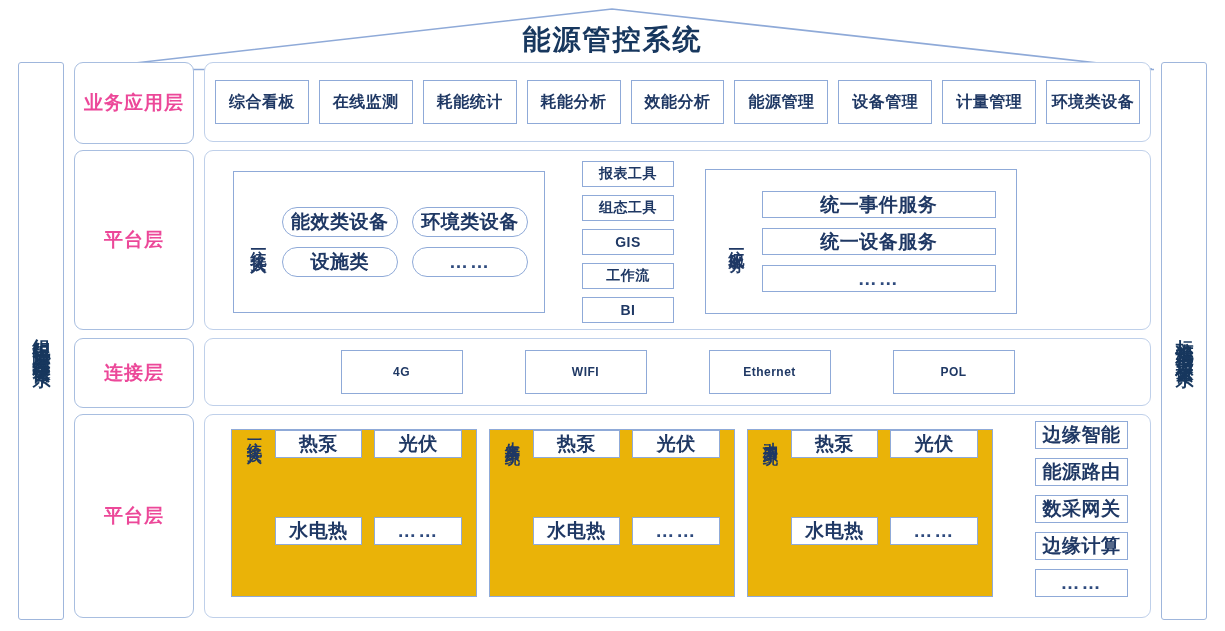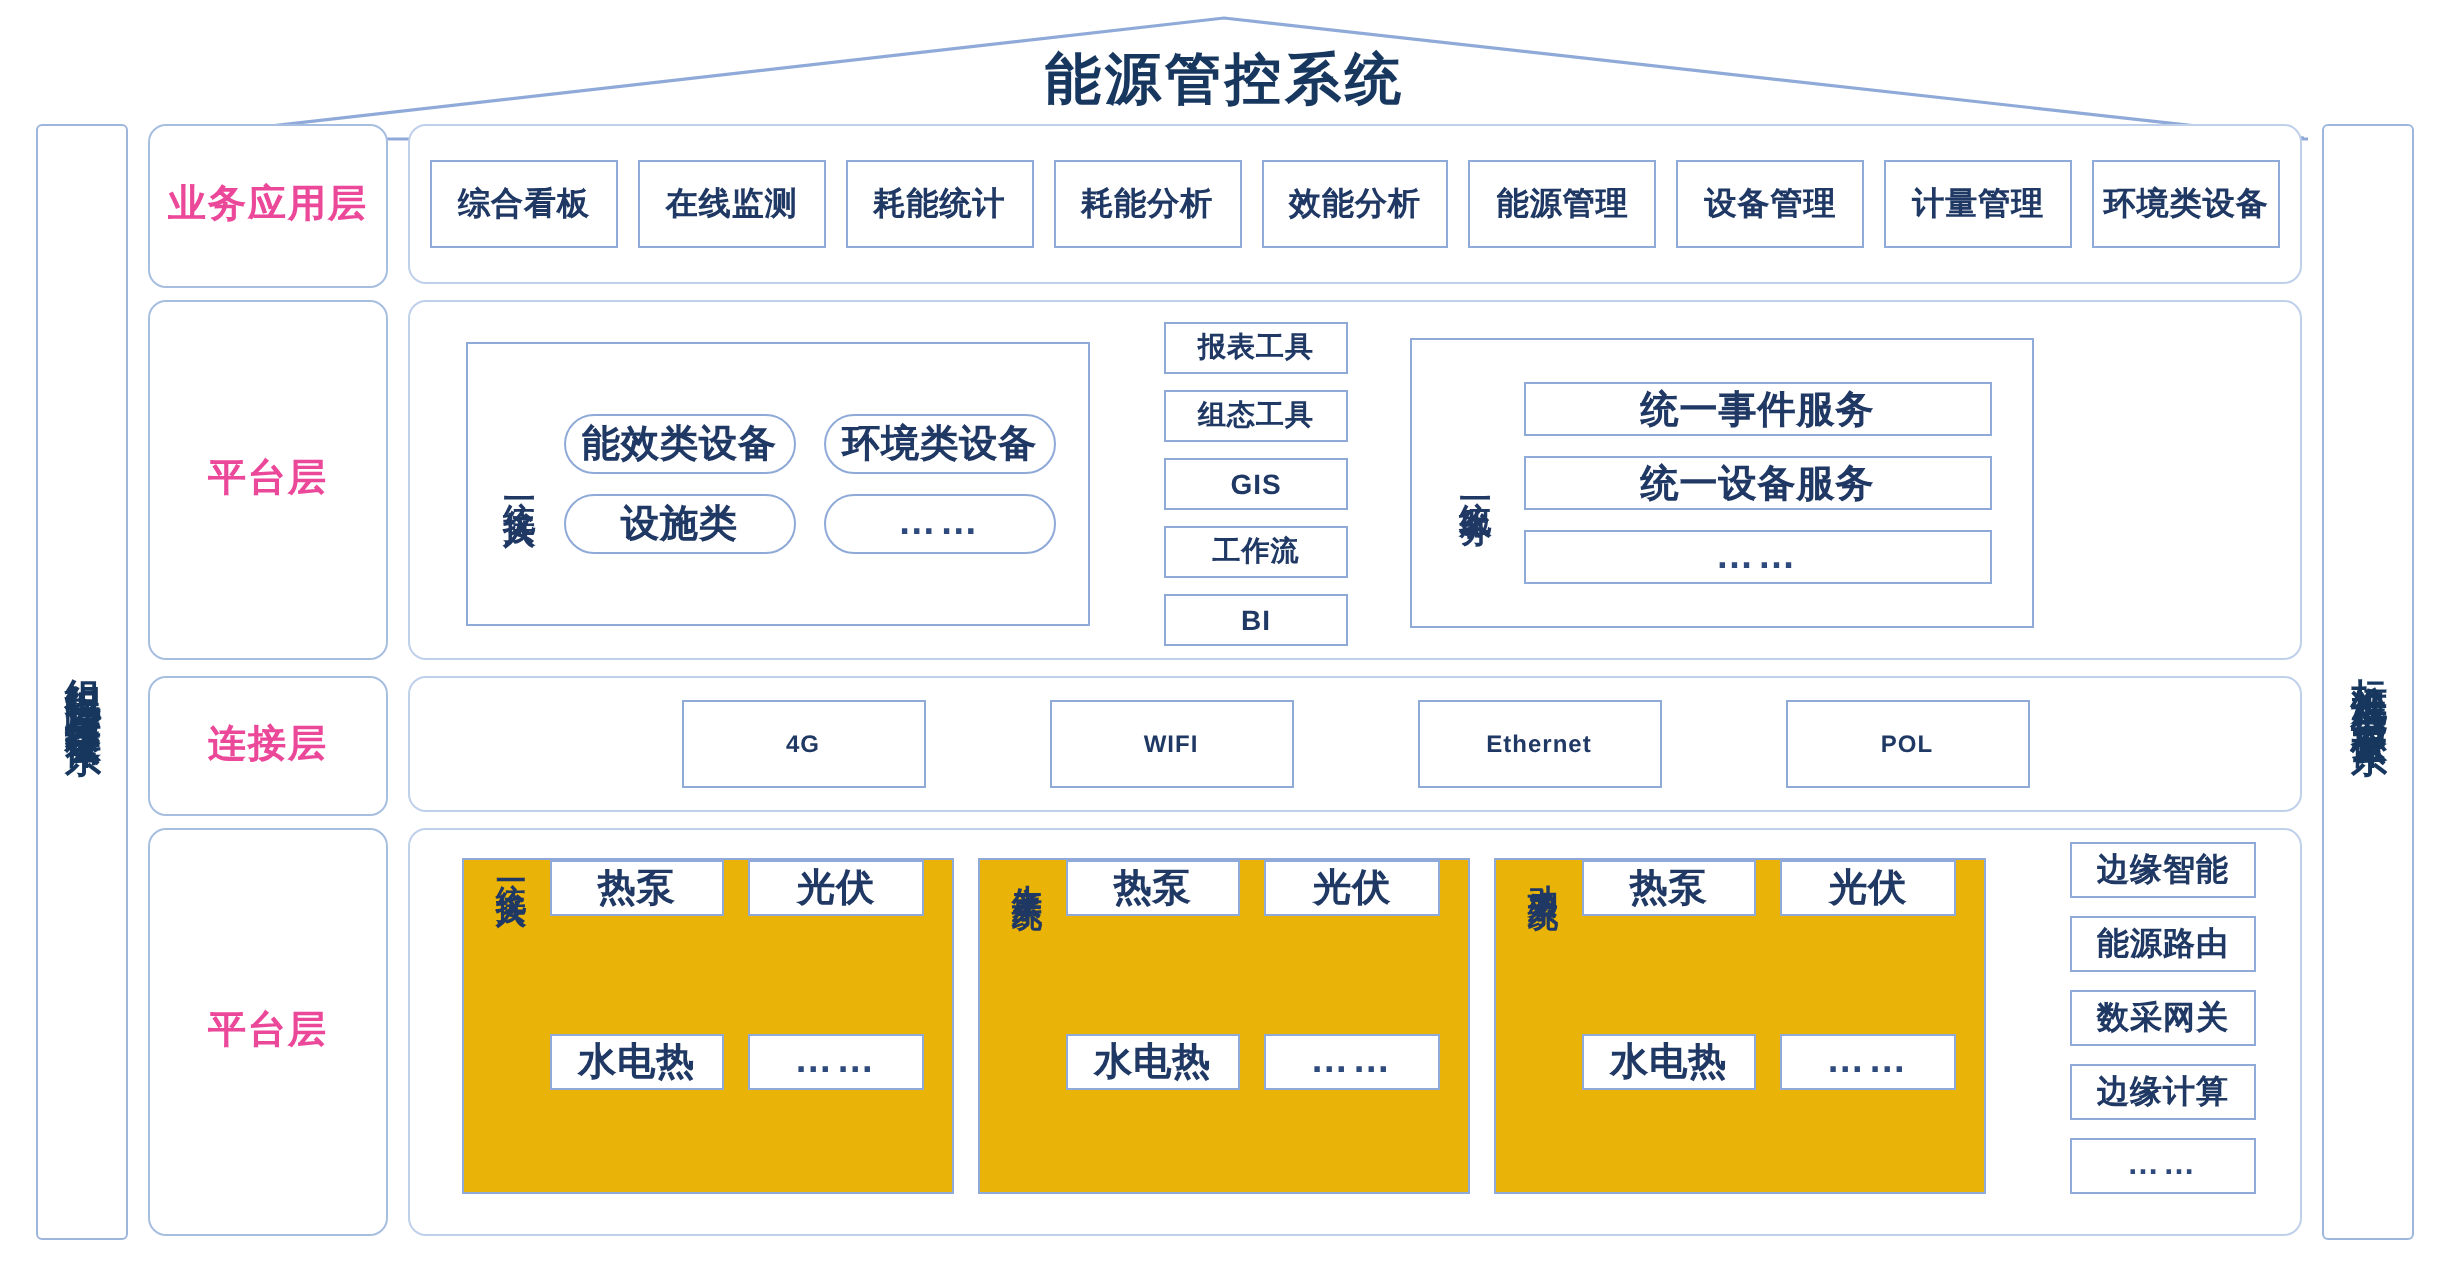--- a/index.html
+++ b/index.html
@@ -119,21 +119,21 @@
   #d-g2{left:284px;width:244px;}
   #d-g3{left:542px;width:244px;}
   .d-group .vlabel{margin-left:14px;margin-right:12px;font-size:15px;}
   .d-grid{display:grid;grid-template-columns:1fr 1fr;gap:8px 12px;flex:1;padding-right:14px;}
   .d-grid .chip{height:26px;}
 
   .edge-col{
     position:absolute;left:830px;top:6px;width:93px;
     display:flex;flex-direction:column;gap:9px;
   }
-  .edge-col .chip{height:26px;font-size:16px;}
+  .edge-col .chip{height:26px;font-size:19px;}
 </style>
 </head>
 <body>
 
 <svg class="roof" viewBox="0 0 1225 75">
   <polyline points="82,69 612,9 1152,69" fill="none" stroke="#8FAAD8" stroke-width="1.6"></polyline>
   <line x1="80" y1="69.5" x2="1154" y2="69.5" stroke="#8FAAD8" stroke-width="1.6"></line>
 </svg>
 <div class="title">能源管控系统</div>
 

